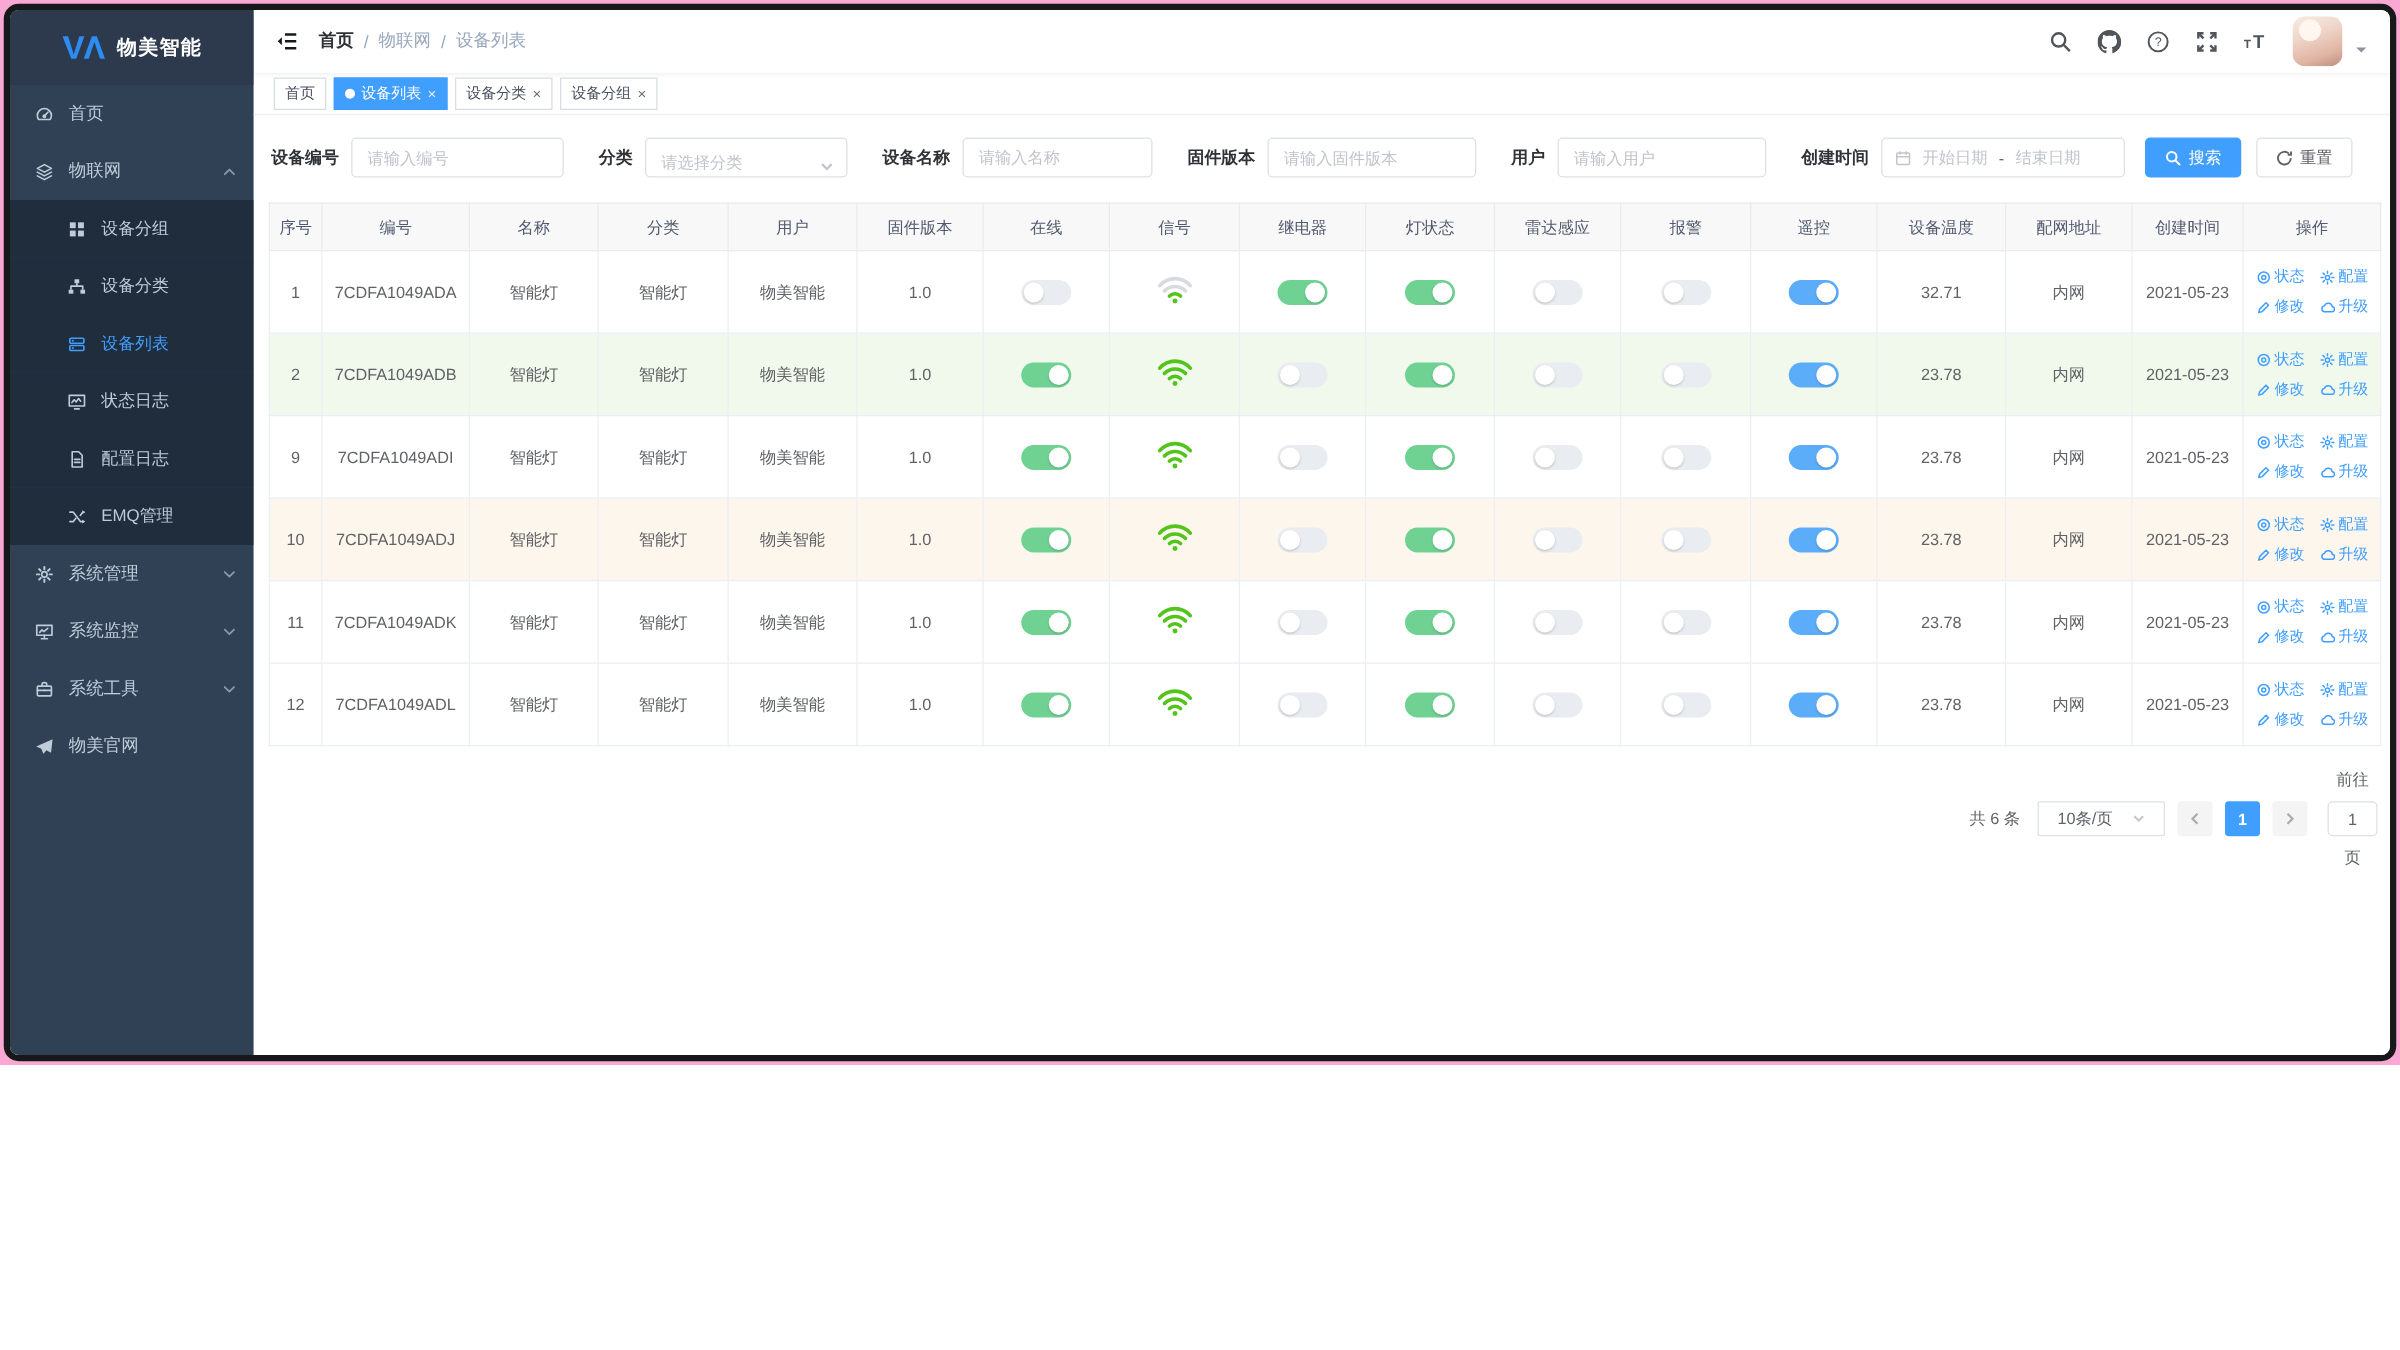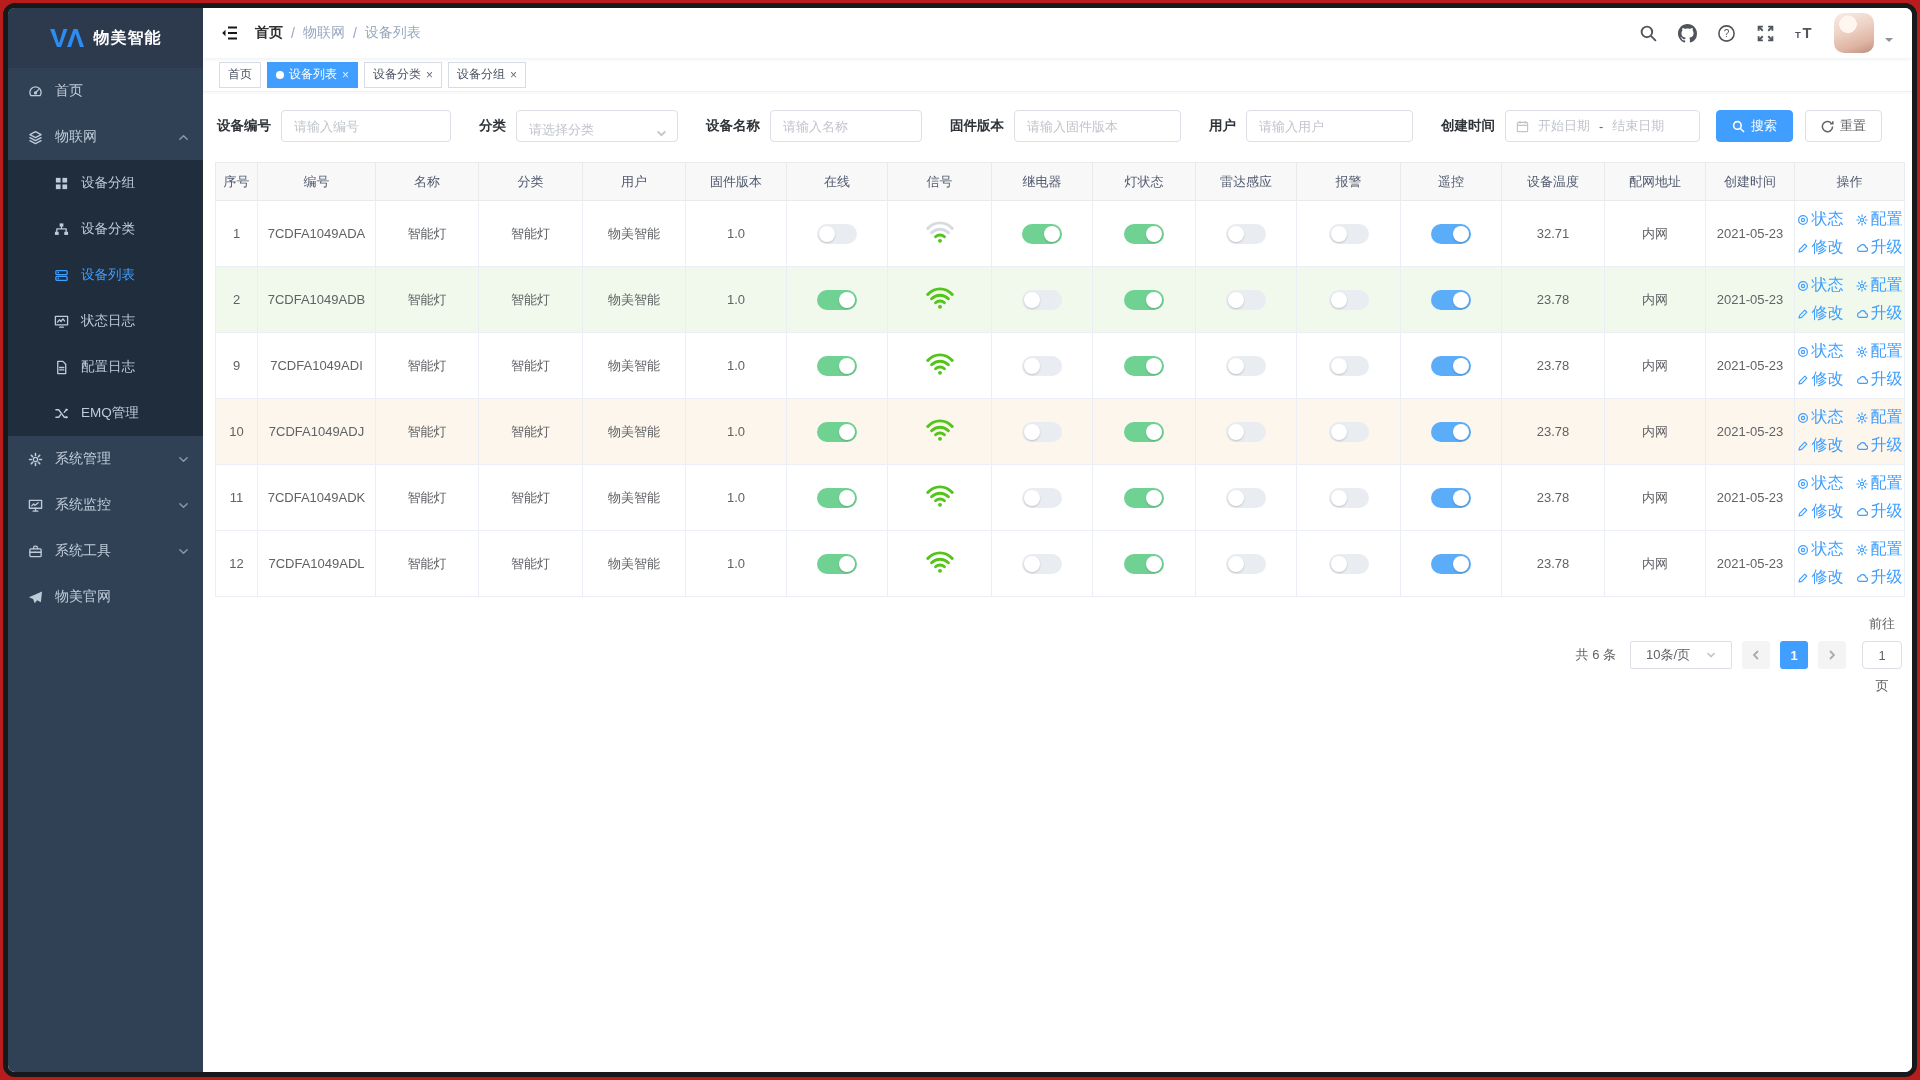--- a/index.html
+++ b/index.html
@@ -1,17 +1,17 @@
 <!DOCTYPE html>
 <html style="--primary: #409EFF; --toggle-on-green: #6fd293; --toggle-on-blue: #5cadf9; --toggle-off: #e9ecf1; --wifi-green: #52c41a; --wifi-gray: #d7dae0; --row-success-bg: #f0f9eb; --row-warning-bg: #fdf6ec; --sidebar-bg: #304156; --submenu-bg: #1f2d3d;"><head>
 <meta charset="utf-8">
 <style>
   *{box-sizing:border-box;margin:0;padding:0;}
   html,body{width:1920px;height:1080px;background:#fff;font-family:"Liberation Sans","DejaVu Sans",sans-serif;}
-  .window{position:relative;width:1920px;height:1080px;background:#b91c1c;}
+  .window{position:relative;width:1920px;height:852px;background:#f9a8d4;}
   .chrome{position:absolute;inset:3px;border:5px solid #17181a;border-radius:12px;overflow:hidden;display:flex;background:#fff;}
   
   .sidebar{width:195px;flex-shrink:0;background:var(--sidebar-bg,#304156);color:#bfcbd9;display:flex;flex-direction:column;}
   .logo{height:60px;display:flex;align-items:center;justify-content:center;gap:10px;background:#2d3a4d;}
   .logo-title{color:#fff;font-weight:700;font-size:16px;letter-spacing:1px;}
   .menu-item{height:46px;display:flex;align-items:center;padding:0 14px 0 20px;font-size:14px;cursor:pointer;gap:12px;white-space:nowrap;}
   .menu-item.sub{background:var(--submenu-bg,#1f2d3d);padding-left:46px;font-size:13.5px;}
   .menu-item.active{color:var(--primary,#409EFF);}
   .menu-item .icn{display:inline-flex;width:15px;height:15px;}
   .menu-item .icn svg{width:15px;height:15px;}
@@ -72,21 +72,21 @@
   tr.warning td{background:var(--row-warning-bg,#fdf6ec);}
   .switch{width:40px;height:20px;border-radius:10px;background:var(--toggle-off,#e9ecf1);position:relative;display:inline-block;cursor:pointer;vertical-align:middle;}
   .switch::after{content:"";position:absolute;width:16px;height:16px;border-radius:50%;background:#fff;top:2px;left:2px;box-shadow:0 1px 2px rgba(0,0,0,.18);transition:left .1s;}
   .switch.on::after{left:22px;}
   .switch.on.green{background:var(--toggle-on-green,#6fd293);}
   .switch.on.blue{background:var(--toggle-on-blue,#5cadf9);}
   .wifi{display:inline-flex;width:28px;height:24px;}
   .wifi svg{width:28px;height:24px;}
   .ops{display:flex;flex-direction:column;gap:7px;align-items:center;}
   .ops-line{display:flex;gap:12px;}
-  .op{display:inline-flex;align-items:center;gap:3px;color:var(--primary,#409EFF);cursor:pointer;font-size:16px;white-space:nowrap;}
+  .op{display:inline-flex;align-items:center;gap:3px;color:var(--primary,#409EFF);cursor:pointer;font-size:12px;white-space:nowrap;}
   .op .oicn{display:inline-flex;width:12px;height:12px;}
   .op .oicn svg{width:12px;height:12px;}
   
   .pager{width:1689px;display:flex;justify-content:flex-end;align-items:center;gap:10px;margin-top:18px;font-size:13px;color:#606266;}
   .ptotal{margin-right:4px;}
   .psize{width:102px;height:28px;border:1px solid #dcdfe6;border-radius:2px;display:flex;align-items:center;justify-content:center;gap:16px;cursor:pointer;color:#606266;}
   .psize .sicn{display:inline-flex;width:10px;height:10px;color:#c0c4cc;}
   .psize .sicn svg{width:10px;height:10px;}
   .pbtn{width:28px;height:28px;background:#f4f4f5;border-radius:3px;display:inline-flex;align-items:center;justify-content:center;color:#a8abb2;cursor:pointer;}
   .pbtn svg{width:10px;height:10px;}
@@ -344,21 +344,21 @@
               <span class="ph">请选择分类</span>
               <span class="sicn">
                   <svg viewBox="0 0 10 10" fill="none" stroke="currentColor" stroke-width="1.6">
                     <path d="M1.5 3l3.5 3.5L8.5 3"></path>
                   </svg>
                 </span>
             </div>
           </div>
           <div class="fg">
             <label>设备名称</label>
-            <input class="tbox" style="width: 152px;" placeholder="请输入名称">
+            <input class="tbox" style="width: 152px; font-family: Liberation Serif, serif;" placeholder="请输入名称">
           </div>
           <div class="fg">
             <label>固件版本</label>
             <input class="tbox" style="width: 167px;" placeholder="请输入固件版本">
           </div>
           <div class="fg">
             <label>用户</label>
             <input class="tbox" style="width: 167px;" placeholder="请输入用户">
           </div>
           <div class="fg" style="margin-right:16px">

